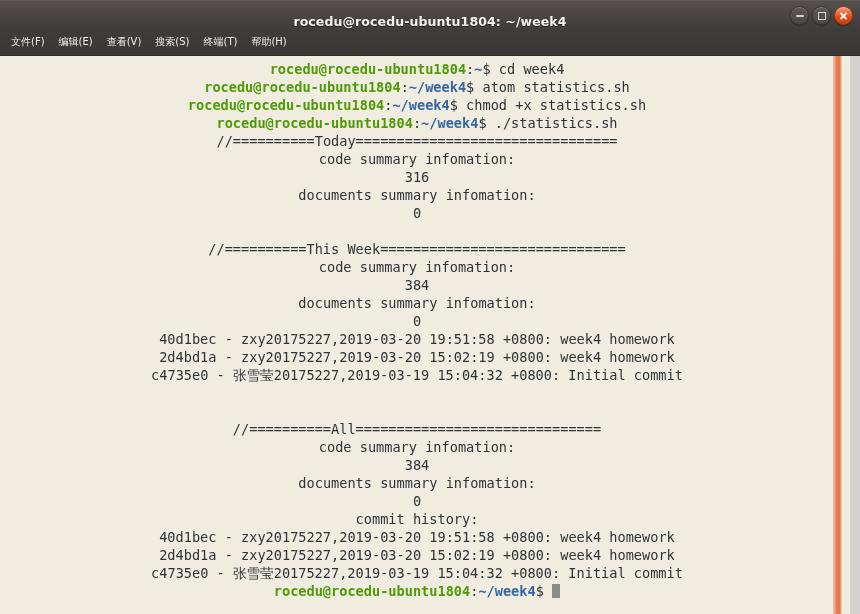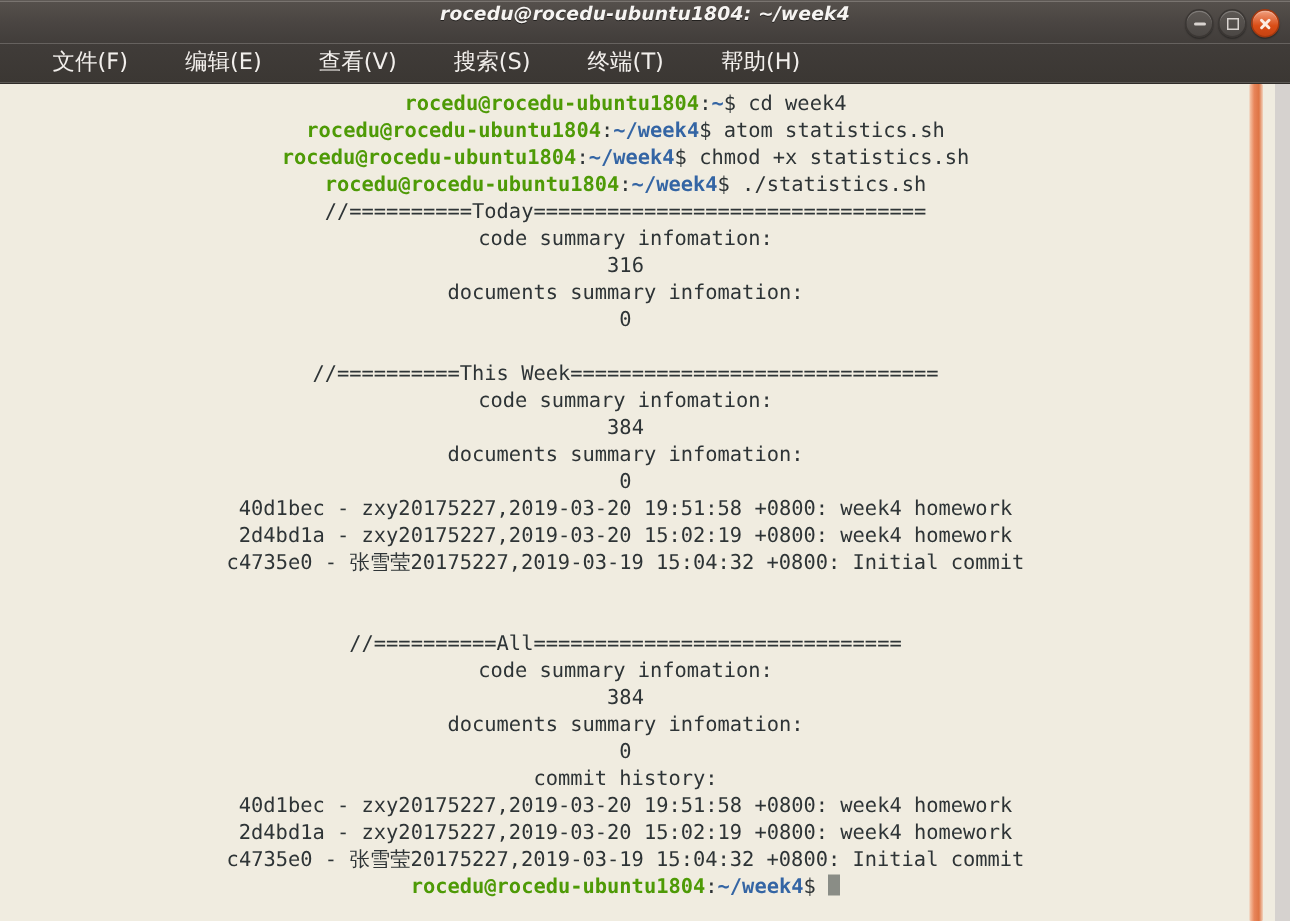--- a/index.html
+++ b/index.html
@@ -26,23 +26,22 @@
 
   
   #titlebar {
     position: relative;
     height: 29px;
     flex: 0 0 29px;
     background: linear-gradient(to bottom, #55504c 0%, #4a4542 50%, #413d3a 100%);
     border-top: 1px solid #5e5955;
     box-sizing: border-box;
     display: flex;
-    align-items: flex-start;
+    align-items: flex-end;
     justify-content: center;
-    font-style: italic;
   }
   #title-text {
     color: #f6f4f2;
     font-family: "DejaVu Sans", sans-serif;
     font-size: 12.5px;
     font-weight: bold;
     letter-spacing: 0.1px;
     text-shadow: 0 1px 0 rgba(0,0,0,0.55);
     white-space: nowrap;
   }
@@ -105,25 +104,24 @@
     background: linear-gradient(to bottom, #403c39 0%, #3b3733 100%);
     display: flex;
     align-items: center;
     padding-left: 4px;
     box-sizing: border-box;
     border-bottom: 1px solid #2f2c29;
   }
   .menu-item {
     color: #f2efec;
     font-family: "DejaVu Sans", sans-serif;
-    font-size: 15px;
+    font-size: 10px;
     padding: 3px 7px 4px 7px;
     white-space: nowrap;
     cursor: default;
-    margin-left: 24px;
   }
 
   
   #term-wrap {
     flex: 1 1 auto;
     position: relative;
     display: flex;
     background: #d6d2cf;
     min-height: 0;
   }

